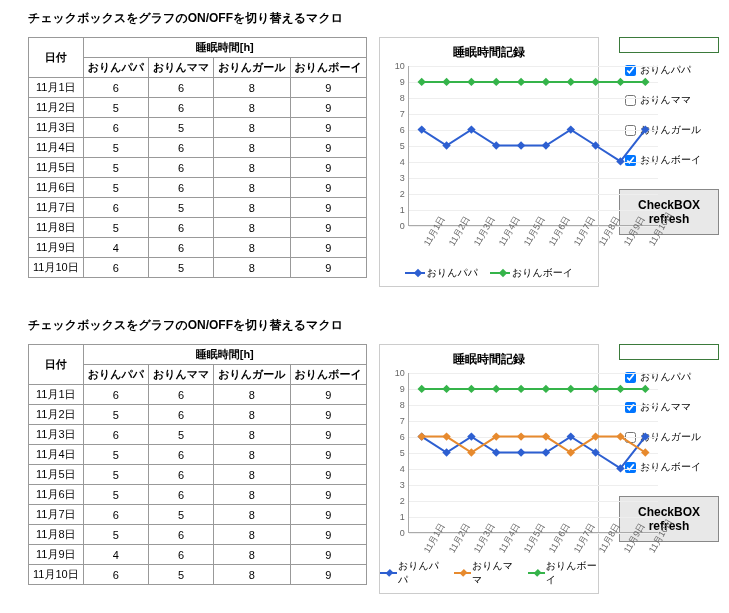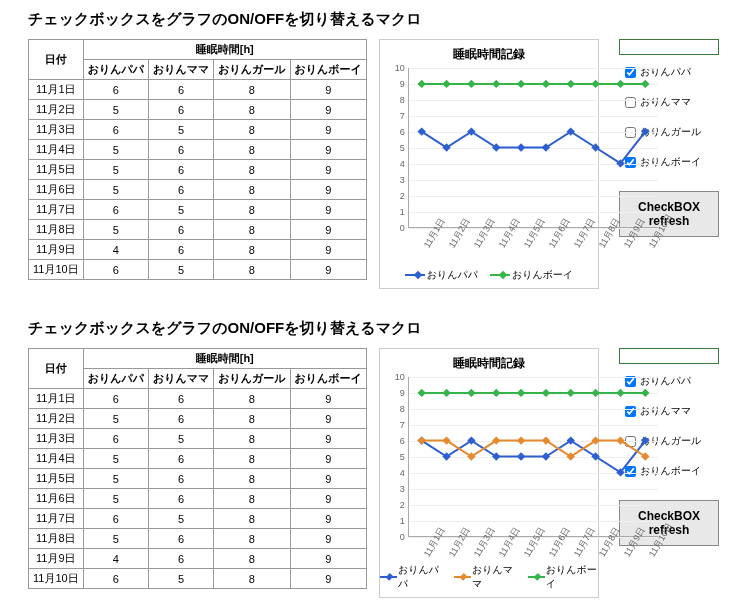--- a/index.html
+++ b/index.html
@@ -9,21 +9,21 @@
     font-family: "MS PGothic", Arial, sans-serif;
     font-size: 11px;
     background: #fff;
     color: #000;
     width: 729px;
   }
   .section {
     margin-bottom: 30px;
   }
   .title {
-    font-size: 15px;
+    font-size: 12px;
     font-weight: bold;
     margin: 0 0 10px 18px;
   }
   .row {
     display: flex;
     align-items: flex-start;
     gap: 12px;
     padding-left: 18px;
   }
   table.data {

